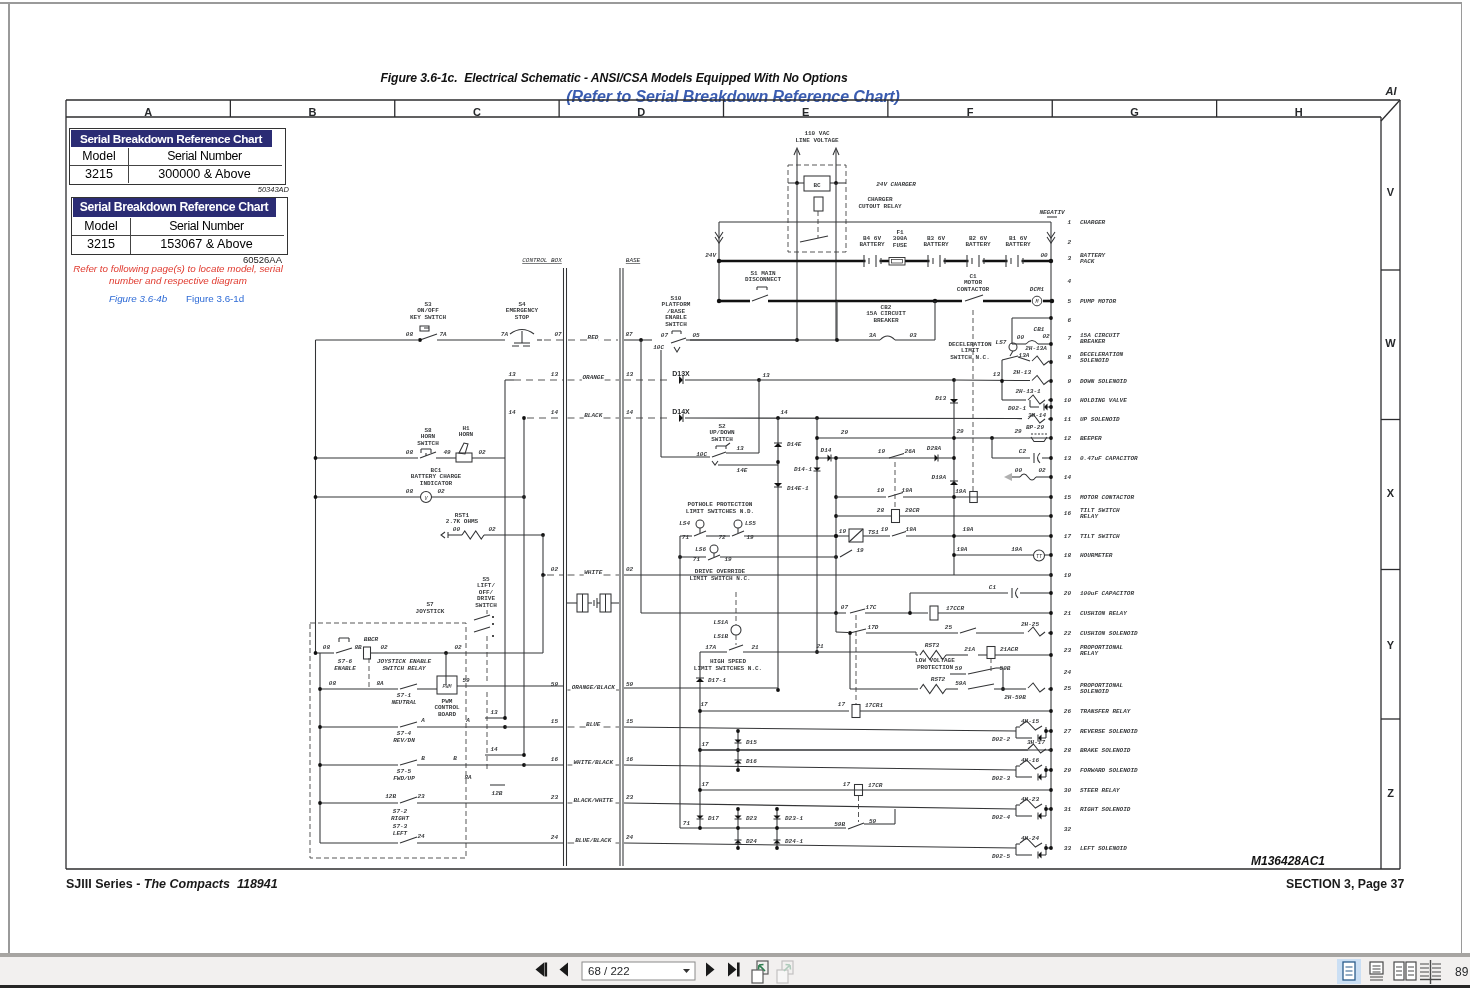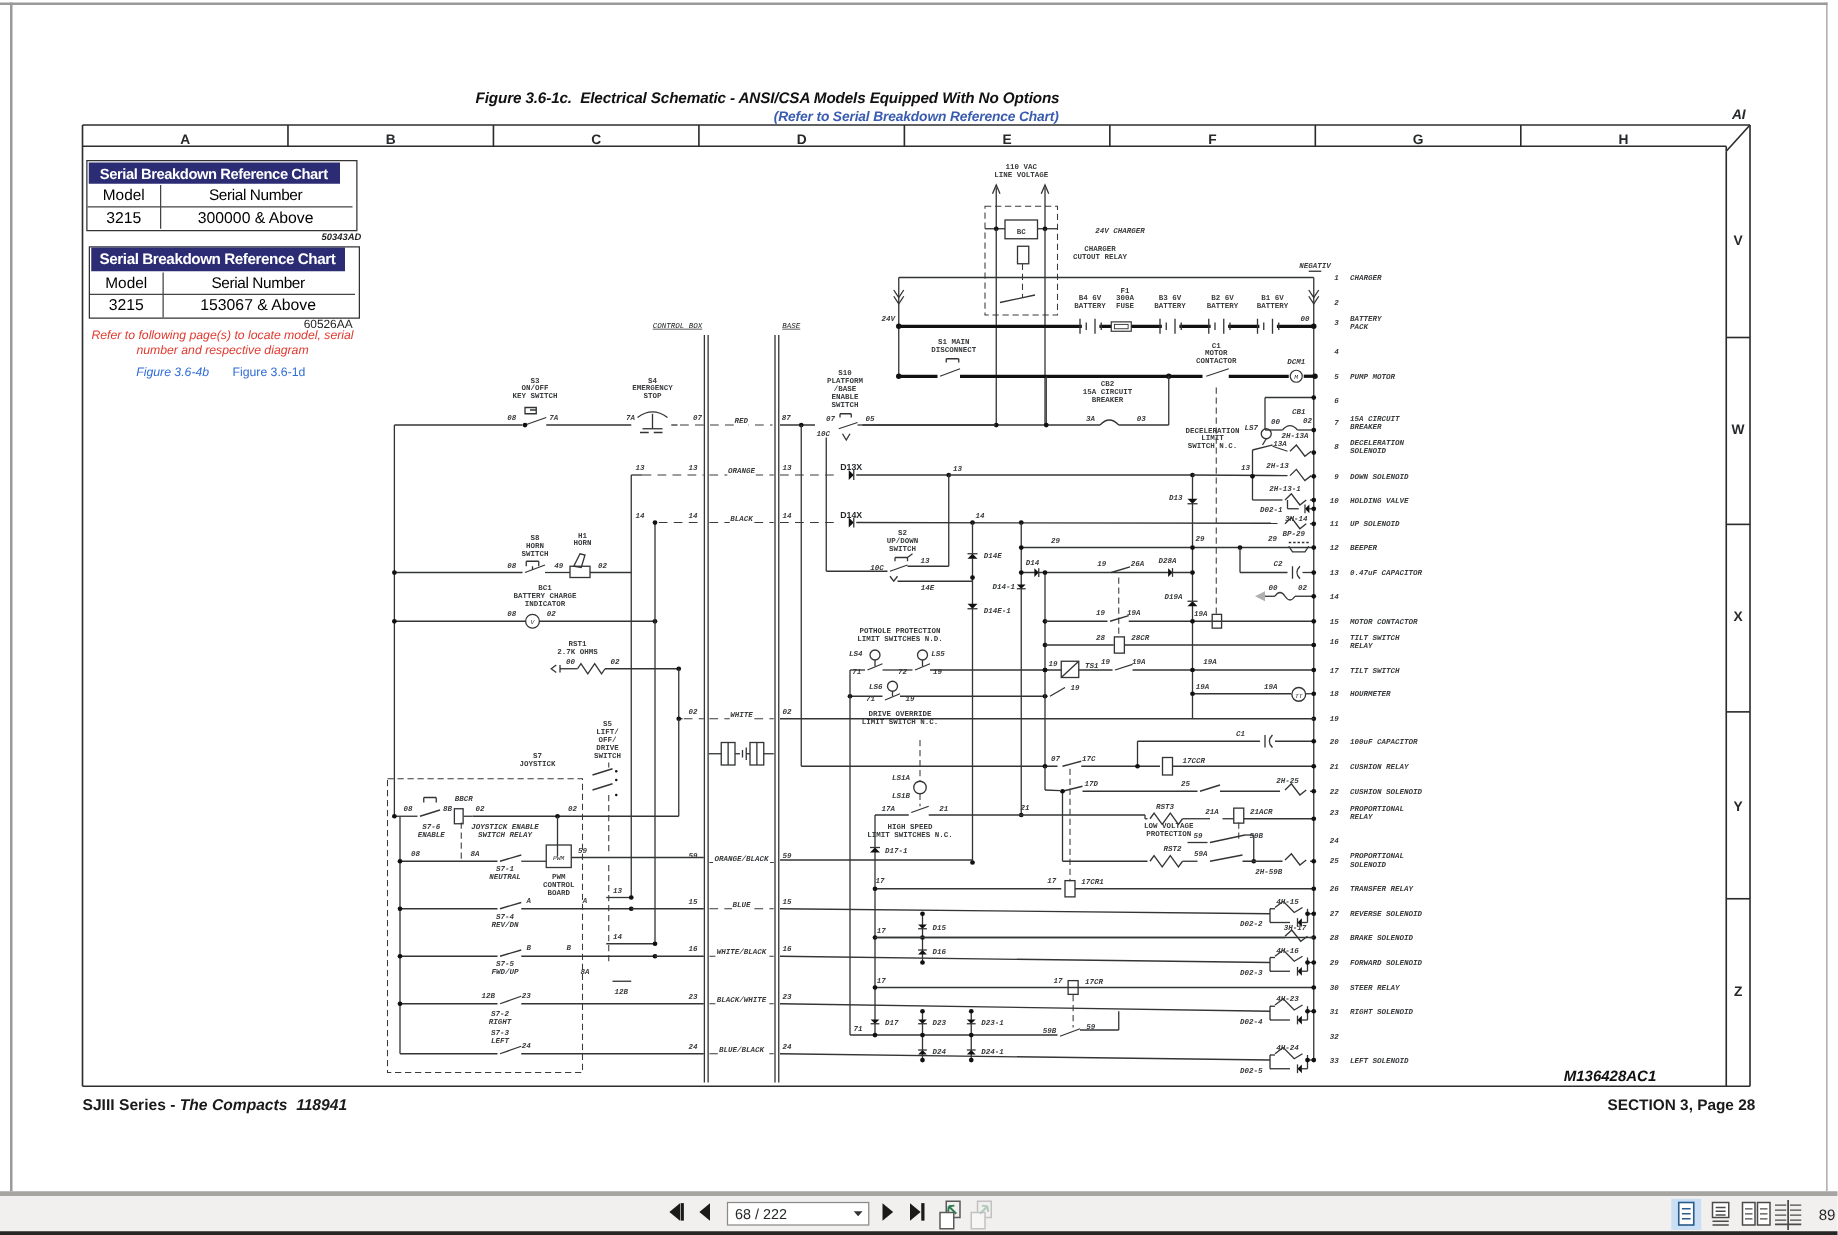--- a/index.html
+++ b/index.html
@@ -65,54 +65,54 @@
     </g>
     <g transform="translate(84,0)" stroke="#4a4a4a" stroke-width="1.2" fill="none">
       <path d="M1,6 h9 M1,10 h9 M1,14 h9 M1,18 h9 M13,6 h9 M13,10 h9 M13,14 h9 M13,18 h9" stroke-width="1"></path>
       <path d="M11.5,2 v24" stroke-width="1.4"></path>
       <path d="M1,21.5 h21" stroke-width="1.4"></path>
     </g>
     <text x="120" y="18" font-size="12" fill="#333" font-family="Liberation Sans">89</text>
   </svg>
 
   <div class="abs" style="left:0;top:71px;width:1228px;text-align:center;font-weight:bold;font-style:italic;font-size:12.2px;color:#111;letter-spacing:-0.1px">Figure 3.6-1c.&nbsp; Electrical Schematic - ANSI/CSA Models Equipped With No Options</div>
-  <div class="abs" style="left:0;top:87.5px;width:1466px;text-align:center;font-weight:bold;font-style:italic;font-size:11px;color:#3a5cb0;letter-spacing:-0.1px">(Refer to Serial Breakdown Reference Chart)</div>
+  <div class="abs" style="left:0;top:87.5px;width:1466px;text-align:center;font-weight:bold;font-style:italic;font-size:16px;color:#3a5cb0;letter-spacing:-0.1px">(Refer to Serial Breakdown Reference Chart)</div>
 
   <div class="abs" style="left:69px;top:128px;width:215px;height:55px;border:1.6px solid #333;background:#fff">
     <div style="position:absolute;left:0.5px;top:0.5px;width:201px;height:17.5px;background:#2b2c74;color:#fff;font-weight:bold;font-size:11.8px;text-align:center;line-height:18px;letter-spacing:-0.35px">Serial Breakdown Reference Chart</div>
     <div style="position:absolute;left:0;top:18.5px;width:211.8px;height:17.5px;border-bottom:1px solid #444;font-size:12.3px">
       <span style="position:absolute;left:0;width:58px;text-align:center;line-height:17px">Model</span>
       <span style="position:absolute;left:58px;width:153px;text-align:center;line-height:17px;letter-spacing:-0.3px">Serial Number</span>
       <span style="position:absolute;left:57.5px;top:0;width:1px;height:35px;background:#444"></span>
     </div>
     <div style="position:absolute;left:0;top:36.5px;width:211.8px;height:17px;font-size:12.6px">
       <span style="position:absolute;left:0;width:58px;text-align:center;line-height:16px">3215</span>
       <span style="position:absolute;left:58px;width:153px;text-align:center;line-height:16px">300000 &amp; Above</span>
     </div>
   </div>
-  <div class="abs" style="left:257px;top:185px;width:32px;text-align:right;font-weight:bold;font-style:italic;font-size:7.5px;color:#222">50343AD</div>
+  <div class="abs" style="left:257px;top:185px;width:32px;text-align:right;font-weight:normal;font-style:italic;font-size:7.5px;color:#222">50343AD</div>
   <div class="abs" style="left:71px;top:196.5px;width:215px;height:56px;border:1.6px solid #333;background:#fff">
     <div style="position:absolute;left:0.5px;top:0.5px;width:203px;height:19px;background:#2b2c74;color:#fff;font-weight:bold;font-size:12.2px;text-align:center;line-height:19.5px;letter-spacing:-0.35px">Serial Breakdown Reference Chart</div>
     <div style="position:absolute;left:0;top:20px;width:211.8px;height:17.5px;border-bottom:1px solid #444;font-size:12.3px">
       <span style="position:absolute;left:0;width:58px;text-align:center;line-height:17px">Model</span>
       <span style="position:absolute;left:58px;width:153px;text-align:center;line-height:17px;letter-spacing:-0.3px">Serial Number</span>
       <span style="position:absolute;left:57.5px;top:0;width:1px;height:36px;background:#444"></span>
     </div>
     <div style="position:absolute;left:0;top:38px;width:211.8px;height:17px;font-size:12.6px">
       <span style="position:absolute;left:0;width:58px;text-align:center;line-height:16px">3215</span>
       <span style="position:absolute;left:58px;width:153px;text-align:center;line-height:16px">153067 &amp; Above</span>
     </div>
   </div>
   <div class="abs" style="left:240px;top:254px;width:45px;text-align:center;font-size:9.5px;color:#222">60526AA</div>
   <div class="abs" style="left:63px;top:263px;width:230px;text-align:center;font-style:italic;font-size:9.8px;color:#e03a2f;line-height:11.5px">Refer to following page(s) to locate model, serial<br>number and respective diagram</div>
   <div class="abs" style="left:109px;top:292.5px;font-style:italic;font-size:9.8px;color:#2e6bd6">Figure 3.6-4b</div>
   <div class="abs" style="left:186px;top:292.5px;font-size:9.8px;color:#2e6bd6">Figure 3.6-1d</div>
 
   <div class="abs" style="left:66px;top:877px;font-weight:bold;font-size:12.5px;color:#1a1a1a">SJIII Series - <i>The Compacts&nbsp; 118941</i></div>
-  <div class="abs" style="left:1286px;top:877px;font-weight:bold;font-size:12.3px;color:#1a1a1a">SECTION 3, Page 28</div>
+  <div class="abs" style="left:1286px;top:877px;font-weight:bold;font-size:12.3px;color:#1a1a1a">SECTION 3, Page 37</div>
   <div class="abs" style="left:1202px;top:854px;width:172px;text-align:center;font-weight:bold;font-style:italic;font-size:12px;color:#111">M136428AC1</div>
   <svg class="abs" style="left:0;top:0" width="1470" height="988" viewBox="0 0 1470 988">
 <line x1="66" y1="100" x2="1400" y2="100" class="wb"></line>
 <line x1="66" y1="117" x2="1381" y2="117" class="wb"></line>
 <line x1="66" y1="100" x2="66" y2="869" class="wb"></line>
 <line x1="66" y1="869" x2="1400" y2="869" class="wb"></line>
 <line x1="1381" y1="121" x2="1381" y2="869" class="wb"></line>
 <line x1="1400" y1="100" x2="1400" y2="869" class="wb"></line>
 <line x1="1381" y1="121" x2="1400" y2="100" class="wb"></line>
 <line x1="1381" y1="117" x2="1381" y2="121" class="wb"></line>

